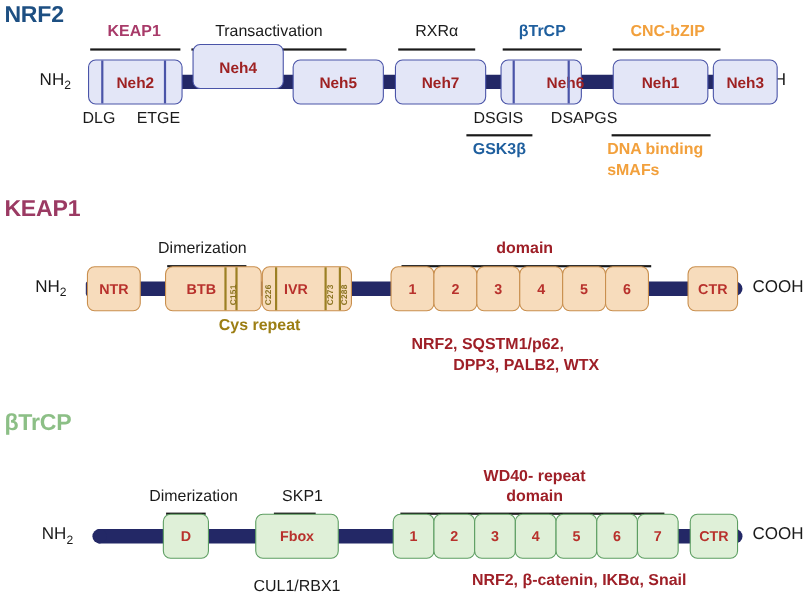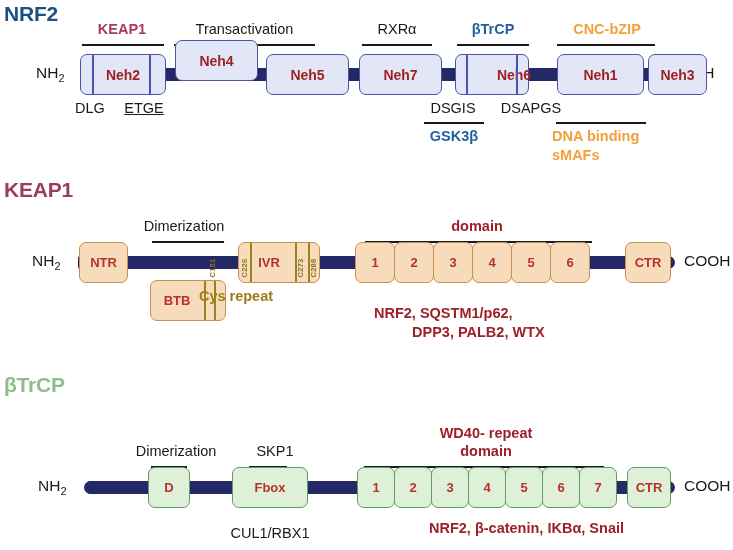--- a/index.html
+++ b/index.html
@@ -179,21 +179,21 @@
 
   <div class="dbox blue" style="left:557px; top:54px; width:87px; height:41px;">
     <span>Neh1</span>
   </div>
 
   <div class="dbox blue" style="left:648px; top:54px; width:59px; height:41px;">
     <span>Neh3</span>
   </div>
 
   <div class="anno black" style="left:62px; top:100px; width:56px;">DLG</div>
-  <div class="anno black" style="left:114px; top:100px; width:60px;text-decoration:underline;">ETGE</div>
+  <div class="anno black" style="left:114px; top:100px; width:60px;">ETGE</div>
 
   <div class="anno black" style="left:422px; top:100px; width:62px;">DSGIS</div>
   <div class="anno black" style="left:494px; top:100px; width:74px;">DSAPGS</div>
 
   <div class="underline" style="left:424px; top:122px; width:60px;"></div>
   <div class="anno bold blue" style="left:421px; top:128px; width:66px;">GSK3β</div>
 
   <div class="underline" style="left:556px; top:122px; width:90px;"></div>
   <div class="anno bold orange multiline" style="left:552px; top:128px; width:112px; text-align:left;">DNA binding</div>
   <div class="anno bold orange multiline" style="left:552px; top:147px; width:112px; text-align:left;">sMAFs</div>
@@ -212,21 +212,21 @@
   <div class="backbone" style="left:78px; top:78px; width:590px;"></div>
   <div class="cap-right" style="left:662px; top:78px;"></div>
 
   <div class="terminus" style="left:32px; top:74px;"><span>NH</span><sub>2</sub></div>
   <div class="terminus" style="left:684px; top:74px;">COOH</div>
 
   <div class="dbox tan" style="left:79px; top:64px; width:49px; height:41px;">
     <span>NTR</span>
   </div>
 
-  <div class="dbox tan" style="left:150px; top:64px; width:76px; height:41px;margin-top:38px;">
+  <div class="dbox tan" style="left:150px; top:64px; width:88px; height:41px;">
     <div class="vline tanline" style="left:53px; top:0; bottom:0;"></div>
     <div class="vline tanline" style="left:63px; top:0; bottom:0;"></div>
     <span style="margin-right:22px;">BTB</span>
   </div>
   <div class="cyslabel" style="left:197px; top:80px; width:30px;">C151</div>
 
   <div class="dbox tan" style="left:238px; top:64px; width:82px; height:41px;">
     <div class="vline tanline" style="left:11px; top:0; bottom:0;"></div>
     <div class="vline tanline" style="left:56px; top:0; bottom:0;"></div>
     <div class="vline tanline" style="left:69px; top:0; bottom:0;"></div>

